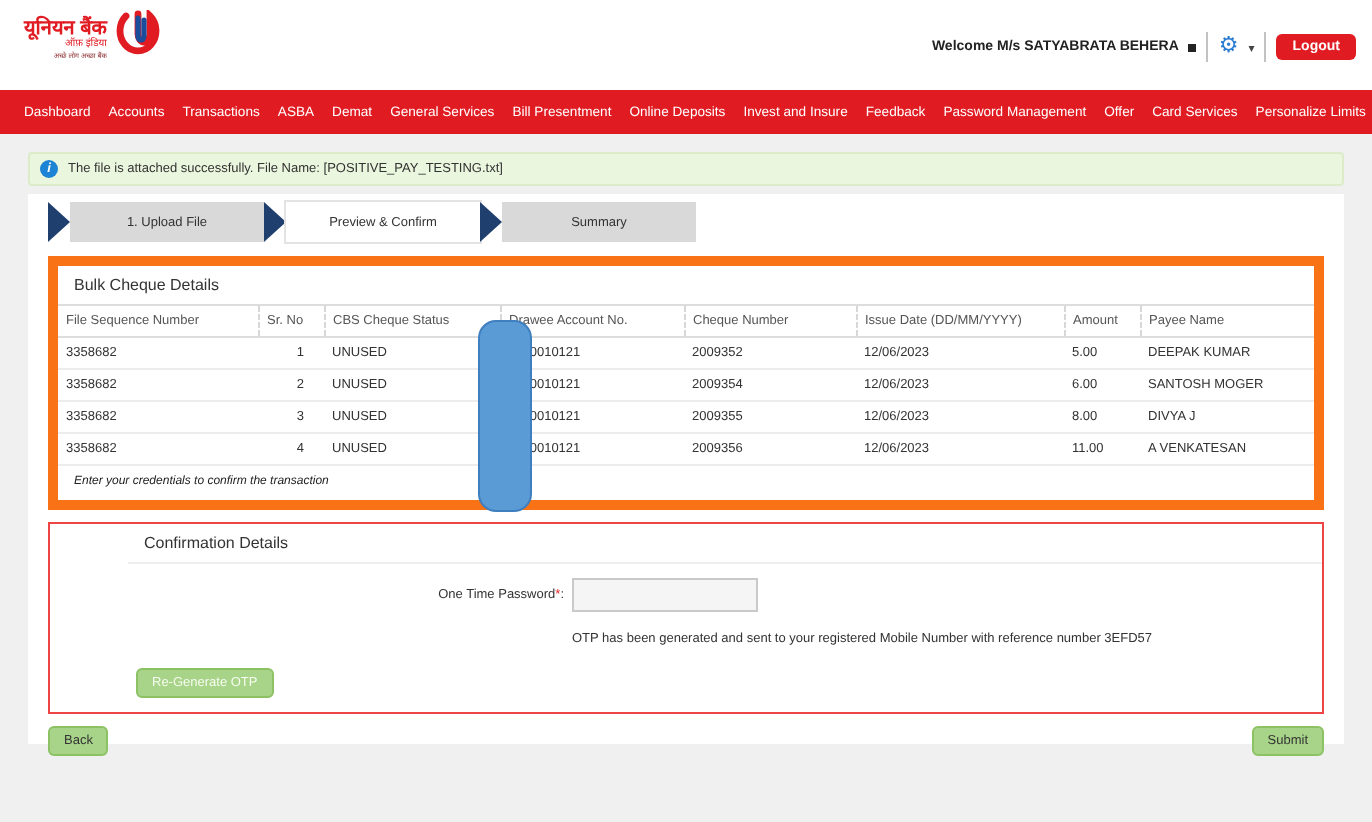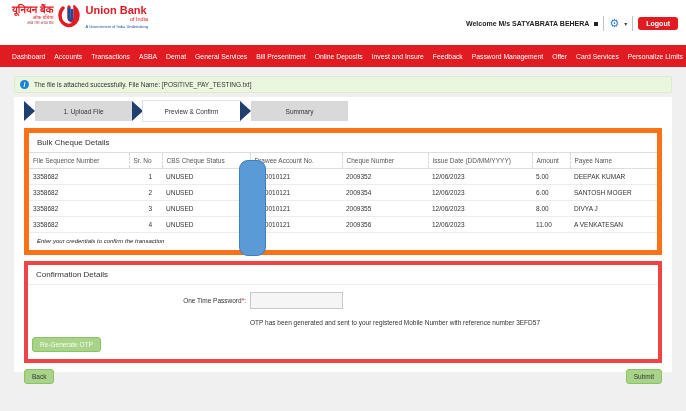--- a/index.html
+++ b/index.html
@@ -5,21 +5,21 @@
   :root{
     --red:#e01b22; --navy:#1f3f6e; --green-btn:#a8d489; --green-btn-border:#8cc264;
     --alert-green:#eaf6dd; --overlay-blue:#5b9bd5; --link-blue:#2b7cd3;
   }
   *{margin:0;padding:0;box-sizing:border-box;}
   html,body{width:686px;height:411px;}
   body{font-family:"Liberation Sans",sans-serif;background:#f0f0f0;position:relative;overflow:hidden;}
 
   
   .topbar{position:absolute;left:0;top:0;width:686px;height:45px;background:#fff;}
-  .logo{position:absolute;left:12px;top:5px;display:flex;gap:4px;}
+  .logo{position:absolute;left:12px;top:5px;display:flex;align-items:center;gap:4px;}
   .logo-hindi{text-align:right;line-height:1;}
   .logo-hindi .l1{font-size:10px;font-weight:bold;color:var(--red);}
   .logo-hindi .l2{font-size:5px;color:var(--red);}
   .logo-hindi .l3{font-size:3.5px;color:#8a2a2a;margin-top:2px;}
   .logo-en{text-align:left;line-height:1;}
   .logo-en .l1{font-size:11px;font-weight:bold;color:var(--red);}
   .logo-en .l2{font-size:5.5px;color:var(--red);text-align:right;margin-top:1px;}
   .logo-en .l3{font-size:4px;color:#1a4e9c;margin-top:2px;}
   .user-cluster{position:absolute;right:8px;top:16px;display:flex;align-items:center;gap:5px;}
   .welcome{font-size:7px;font-weight:bold;color:#222;}
@@ -61,21 +61,21 @@
     overflow:hidden;white-space:nowrap;}
   th:first-child{border-left:none;}
   td{font-size:6.5px;color:#333;padding:4px;border-bottom:1px solid #ececec;
     overflow:hidden;white-space:nowrap;}
   col.c1{width:100px}col.c2{width:33px}col.c3{width:88px}col.c4{width:92px}
   col.c5{width:86px}col.c6{width:104px}col.c7{width:38px}
   td.num{text-align:right;padding-right:10px;}
   .table-note{font-style:italic;font-size:6px;color:#222;padding:5px 8px 6px;}
 
   
-  .conf-box{margin:6px 10px 0;border:4px solid #ef4444;padding-bottom:5px;}
+  .conf-box{margin:6px 10px 0;border:1px solid #ef4444;padding-bottom:5px;padding-left:39px;}
   .conf-box .section-title{border-bottom:1px solid #eee;}
   .otp-row{display:flex;align-items:center;margin-top:7px;}
   .otp-label{width:218px;text-align:right;font-size:6.5px;color:#333;}
   .req{color:#e02222;}
   .otp-input{margin-left:4px;width:93px;height:17px;border:1px solid #c9c9c9;background:#f5f5f5;
     font-size:7px;padding:0 3px;}
   .otp-msg{margin:10px 8px 0 222px;font-size:6.5px;color:#333;}
   .btn-green{background:var(--green-btn);border:1px solid var(--green-btn-border);border-radius:3px;
     font-size:6.5px;color:#333;padding:3px 7px;cursor:pointer;font-family:"Liberation Sans",sans-serif;}
   .regen{margin:11px 0 2px 4px;color:#f6fcef;}
@@ -92,25 +92,20 @@
   <div class="logo">
     <div class="logo-hindi">
       <div class="l1">यूनियन बैंक</div>
       <div class="l2">ऑफ़ इंडिया</div>
       <div class="l3">अच्छे लोग अच्छा बैंक</div>
     </div>
     <svg width="24" height="30" viewBox="0 0 24 30">
       <path d="M6 3 a9 10 0 1 0 12 0 l0 9 a3 4 0 0 1 -6 0 l0 -10" fill="none" stroke="#e01b22" stroke-width="3.4" stroke-linecap="round"></path>
       <path d="M12 4 l0 9 a1.5 2 0 0 0 3 0 l0 -8" fill="none" stroke="#1a4e9c" stroke-width="2.6" stroke-linecap="round"></path>
     </svg>
-    <div class="logo-en">
-      <div class="l1">Union Bank</div>
-      <div class="l2">of India</div>
-      <div class="l3">A Government of India Undertaking</div>
-    </div>
   </div>
   <div class="user-cluster">
     <span class="welcome">Welcome M/s SATYABRATA BEHERA</span>
     <span class="user-sq"></span>
     <span class="vdiv"></span>
     <span class="gear">⚙</span>
     <span class="caret">▾</span>
     <span class="vdiv"></span>
     <button class="logout-btn">Logout</button>
   </div>

